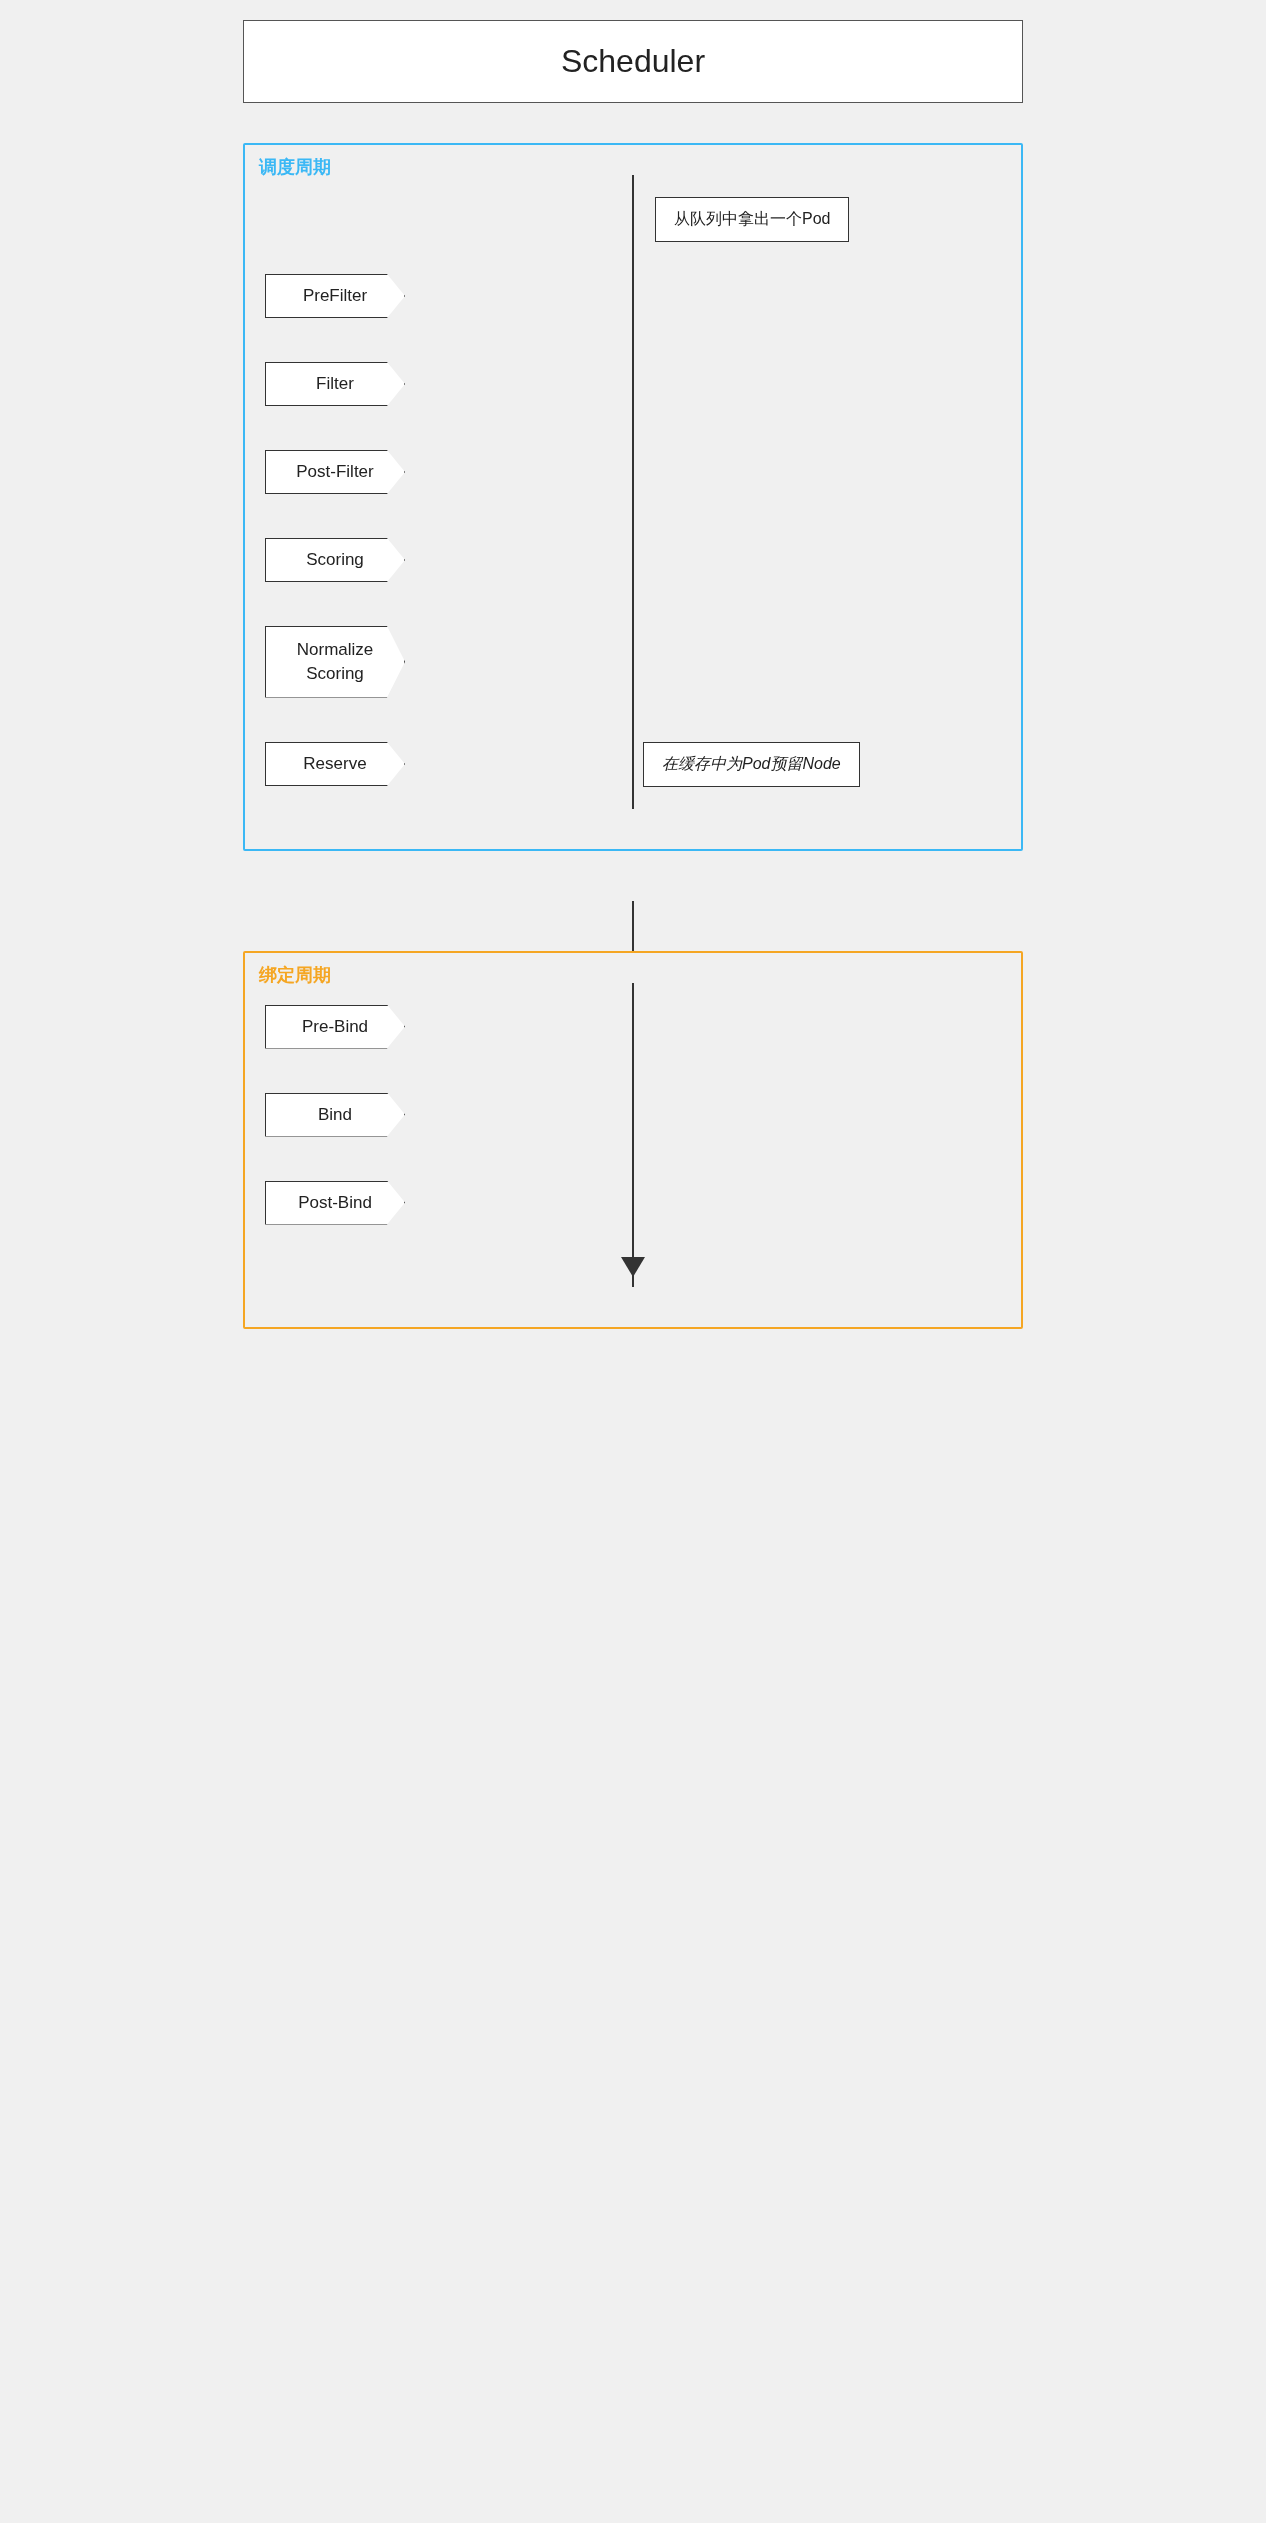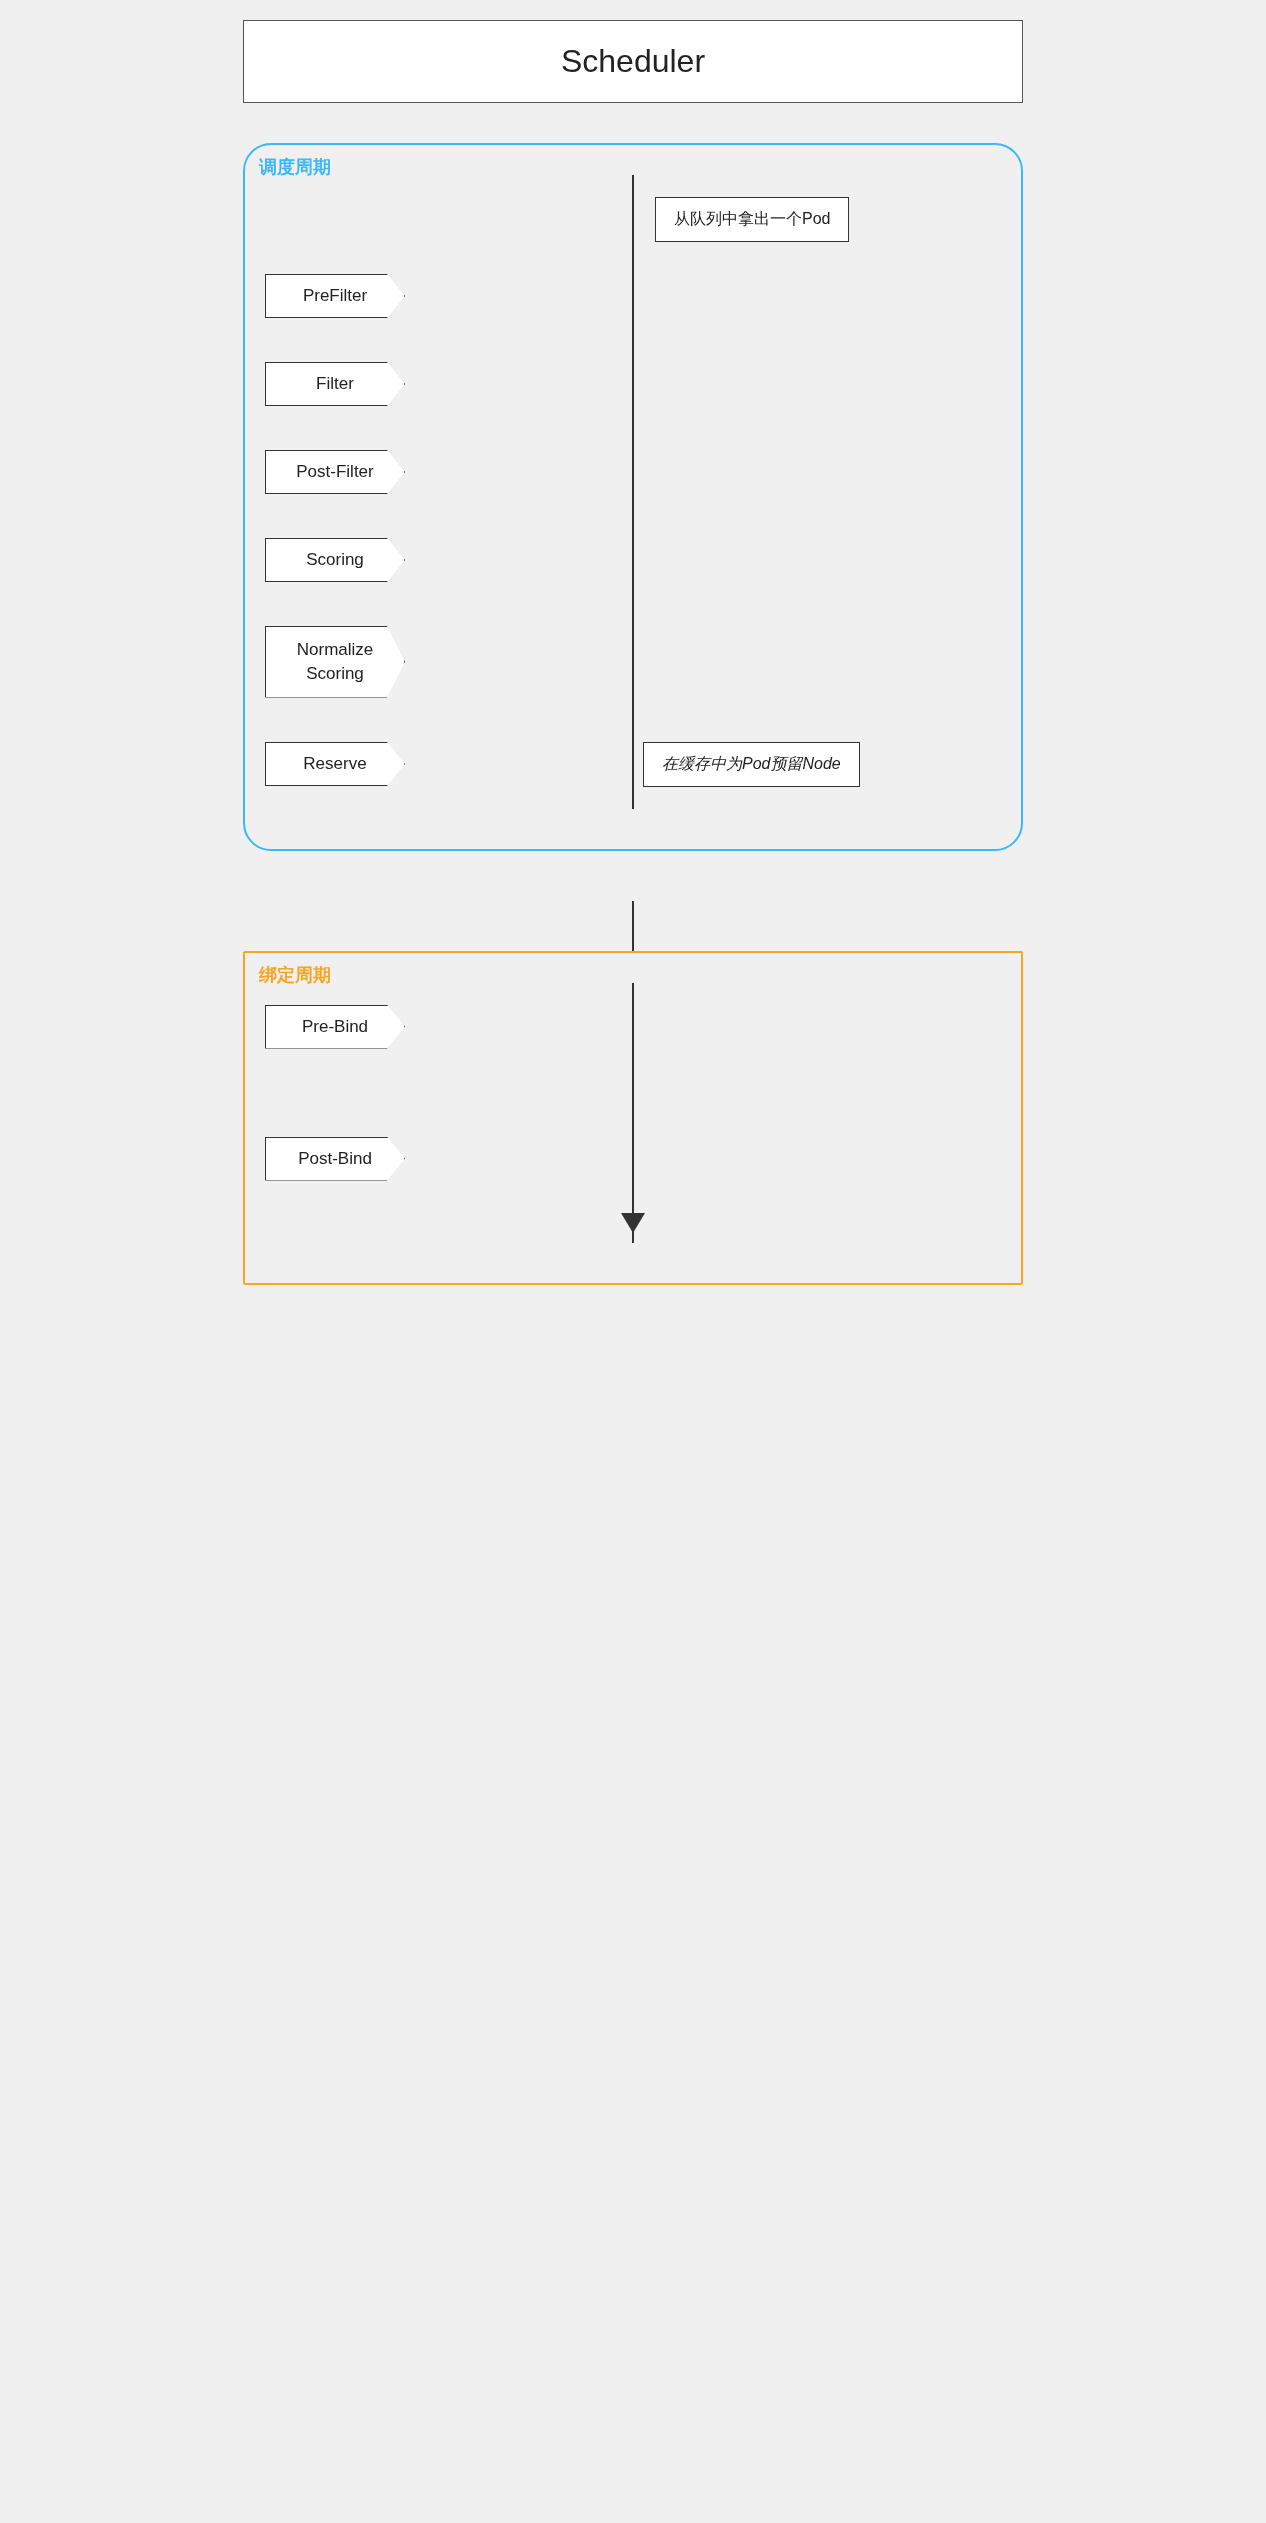--- a/index.html
+++ b/index.html
@@ -41,21 +41,20 @@
       border-radius: 2px;
       padding: 30px 20px 40px 20px;
       position: relative;
       display: flex;
       flex-direction: column;
       align-items: center;
     }
     .cycle-box.schedule {
       border-color: #3bb8f5;
       margin-bottom: 50px;
-      border-radius: 28px;
     }
     .cycle-box.bind {
       border-color: #f5a623;
     }
     .cycle-label {
       position: absolute;
       top: 10px;
       left: 14px;
       font-size: 18px;
       font-weight: 600;
@@ -256,20 +255,23 @@
 
 
       <div class="step-row">
         <div class="step-node-area">
           <div class="step-node">Pre-Bind</div>
         </div>
         <div class="step-annotation-area"></div>
       </div>
 
       <div class="step-row">
+        <div class="step-node-area">
+          <div class="step-node">Bind</div>
+        </div>
       </div>
 
       <div class="step-row">
         <div class="step-node-area">
           <div class="step-node">Post-Bind</div>
         </div>
         <div class="step-annotation-area"></div>
       </div>
 
       <div style="display:flex; justify-content:center; padding: 10px 0 10px 0; position:relative; z-index:2;">

